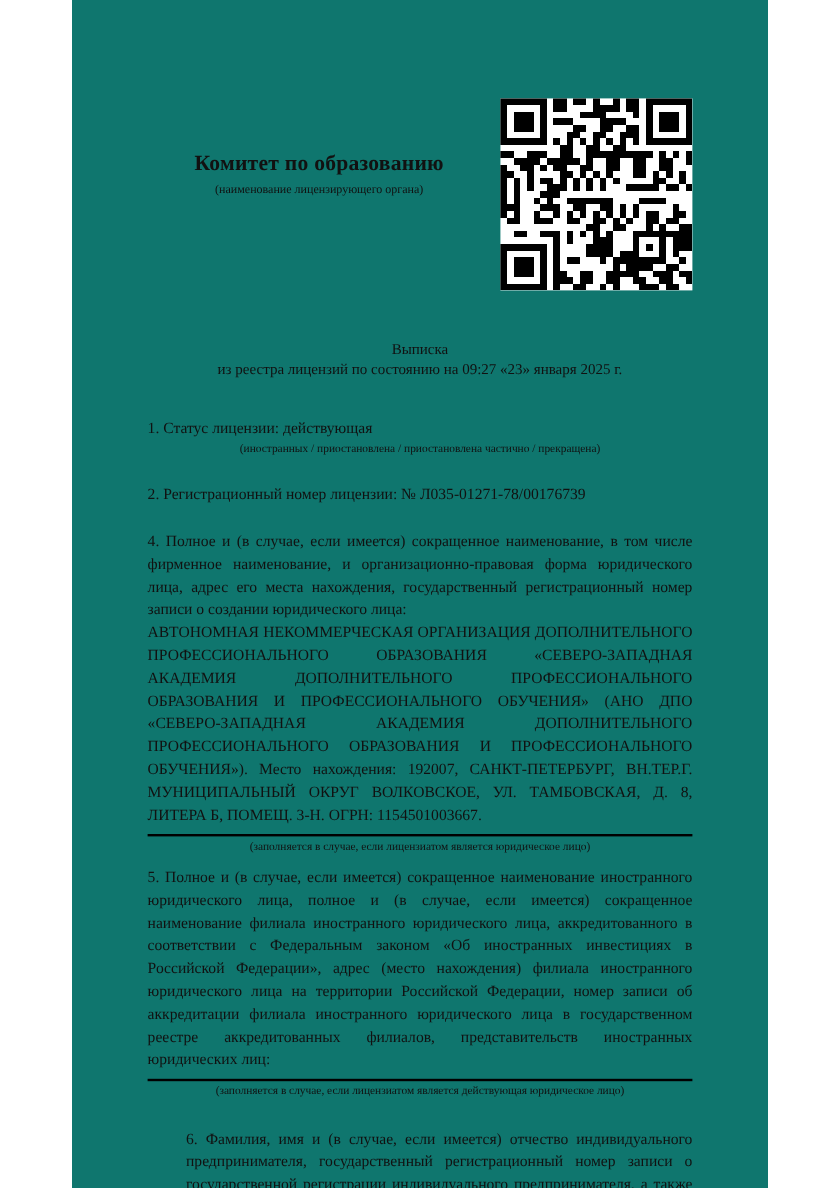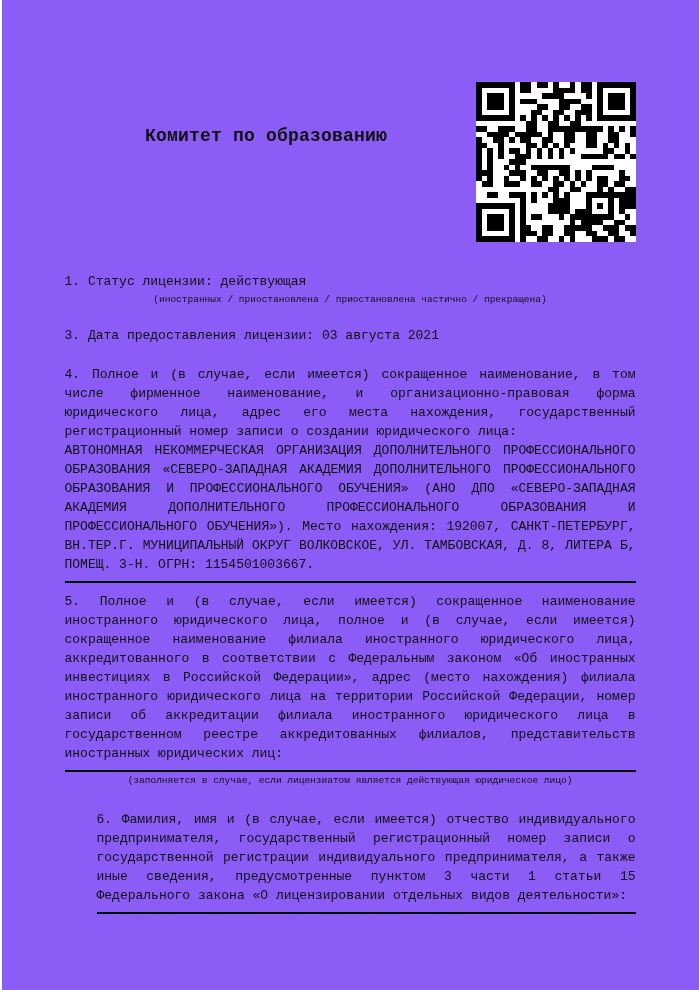--- a/index.html
+++ b/index.html
@@ -2,26 +2,26 @@
 <html lang="ru"><head>
 <meta charset="utf-8">
 <style>
   html, body {
     margin: 0;
     padding: 0;
     background: #ffffff;
   }
   .page {
     position: relative;
-    width: 697px;
+    width: 580px;
     height: 990px;
     margin: 0 auto;
-    background: #8b5cf6;
+    background: #0f766e;
     color: #111111;
-    font-family: Liberation Mono, monospace;
+    font-family: Liberation Serif, serif;
     box-sizing: border-box;
     padding: 0 63px;
     overflow: hidden;
   }
   .header {
     display: flex;
     margin-top: 75px;
     align-items: flex-start;
   }
   .header-left {
@@ -79,20 +79,21 @@
   }
 </style>
 </head>
 <body>
 
 <div class="page">
 
   <div class="header">
     <div class="header-left">
       <div class="org-title">Комитет по образованию</div>
+      <div class="org-subtitle">(наименование лицензирующего органа)</div>
     </div>
     <div class="qr-box"><svg xmlns="http://www.w3.org/2000/svg" viewBox="0 0 29 29" shape-rendering="crispEdges" style="width:100%;height:100%;background:#ffffff">
           <g fill="#000000">
             <rect x="0" y="0" width="1" height="1"></rect>
             <rect x="1" y="0" width="1" height="1"></rect>
             <rect x="2" y="0" width="1" height="1"></rect>
             <rect x="3" y="0" width="1" height="1"></rect>
             <rect x="4" y="0" width="1" height="1"></rect>
             <rect x="5" y="0" width="1" height="1"></rect>
             <rect x="6" y="0" width="1" height="1"></rect>
@@ -509,31 +510,36 @@
             <rect x="17" y="28" width="1" height="1"></rect>
             <rect x="21" y="28" width="1" height="1"></rect>
             <rect x="22" y="28" width="1" height="1"></rect>
             <rect x="23" y="28" width="1" height="1"></rect>
             <rect x="25" y="28" width="1" height="1"></rect>
             <rect x="26" y="28" width="1" height="1"></rect>
           </g>
         </svg></div>
   </div>
 
+  <div class="extract-head">
+    <div>Выписка</div>
+    <div>из реестра лицензий по состоянию на 09:27 «23» января 2025 г.</div>
+  </div>
 
   <div class="body-text item-status">1. Статус лицензии: действующая</div>
   <div class="small-caption">(иностранных / приостановлена / приостановлена частично / прекращена)</div>
 
-
-  <div class="body-text item-date">3. Дата предоставления лицензии: 03 августа 2021</div>
+  <div class="body-text item-reg">2. Регистрационный номер лицензии: № Л035-01271-78/00176739</div>
+
 
   <div class="item-legal">
     <div class="body-text justified">4. Полное и (в случае, если имеется) сокращенное наименование, в том числе фирменное наименование, и организационно-правовая форма юридического лица, адрес его места нахождения, государственный регистрационный номер записи о создании юридического лица:</div>
     <div class="body-text justified">АВТОНОМНАЯ НЕКОММЕРЧЕСКАЯ ОРГАНИЗАЦИЯ ДОПОЛНИТЕЛЬНОГО ПРОФЕССИОНАЛЬНОГО ОБРАЗОВАНИЯ «СЕВЕРО-ЗАПАДНАЯ АКАДЕМИЯ ДОПОЛНИТЕЛЬНОГО ПРОФЕССИОНАЛЬНОГО ОБРАЗОВАНИЯ И ПРОФЕССИОНАЛЬНОГО ОБУЧЕНИЯ» (АНО ДПО «СЕВЕРО-ЗАПАДНАЯ АКАДЕМИЯ ДОПОЛНИТЕЛЬНОГО ПРОФЕССИОНАЛЬНОГО ОБРАЗОВАНИЯ И ПРОФЕССИОНАЛЬНОГО ОБУЧЕНИЯ»). Место нахождения: 192007, САНКТ-ПЕТЕРБУРГ, ВН.ТЕР.Г. МУНИЦИПАЛЬНЫЙ ОКРУГ ВОЛКОВСКОЕ, УЛ. ТАМБОВСКАЯ, Д. 8, ЛИТЕРА Б, ПОМЕЩ. 3-Н. ОГРН: 1154501003667.</div>
     <hr class="rule">
+    <div class="small-caption">(заполняется в случае, если лицензиатом является юридическое лицо)</div>
   </div>
 
   <div class="item-foreign">
     <div class="body-text justified">5. Полное и (в случае, если имеется) сокращенное наименование иностранного юридического лица, полное и (в случае, если имеется) сокращенное наименование филиала иностранного юридического лица, аккредитованного в соответствии с Федеральным законом «Об иностранных инвестициях в Российской Федерации», адрес (место нахождения) филиала иностранного юридического лица на территории Российской Федерации, номер записи об аккредитации филиала иностранного юридического лица в государственном реестре аккредитованных филиалов, представительств иностранных юридических лиц:</div>
     <hr class="rule">
     <div class="small-caption">(заполняется в случае, если лицензиатом является действующая юридическое лицо)</div>
   </div>
 
   <div class="item-entr">
     <div class="body-text justified">6. Фамилия, имя и (в случае, если имеется) отчество индивидуального предпринимателя, государственный регистрационный номер записи о государственной регистрации индивидуального предпринимателя, а также иные сведения, предусмотренные пунктом 3 части 1 статьи 15 Федерального закона «О лицензировании отдельных видов деятельности»:</div>

